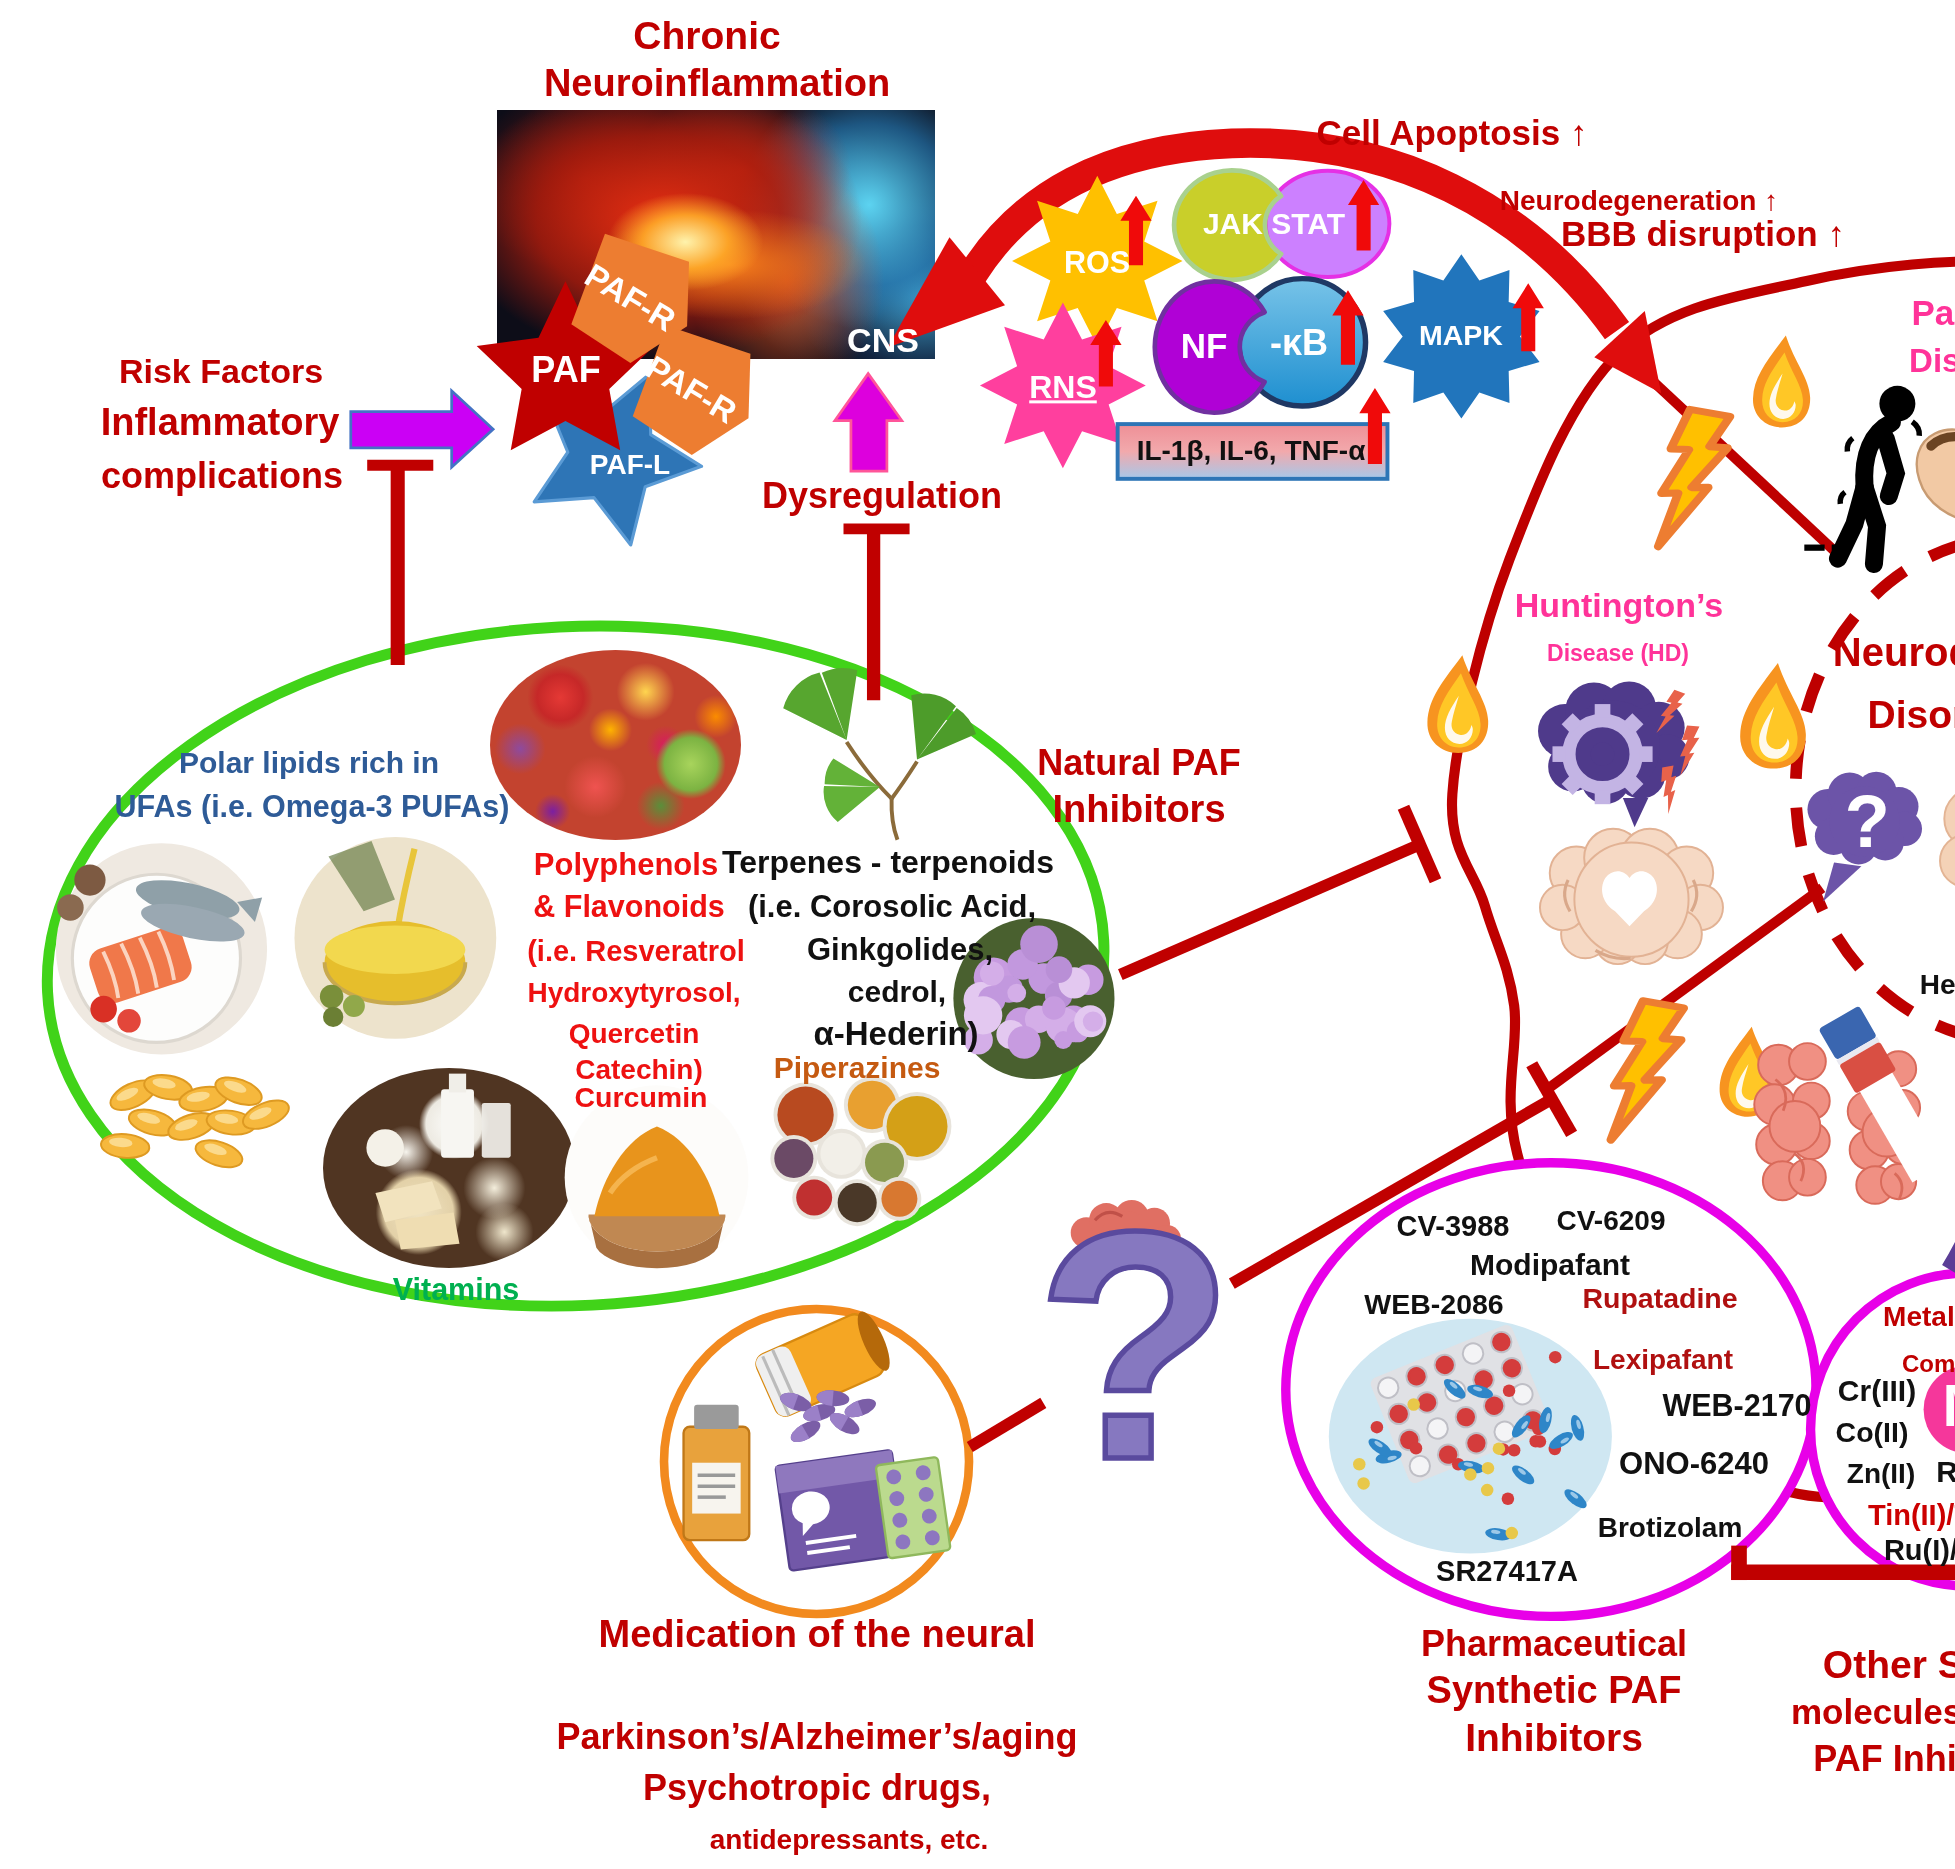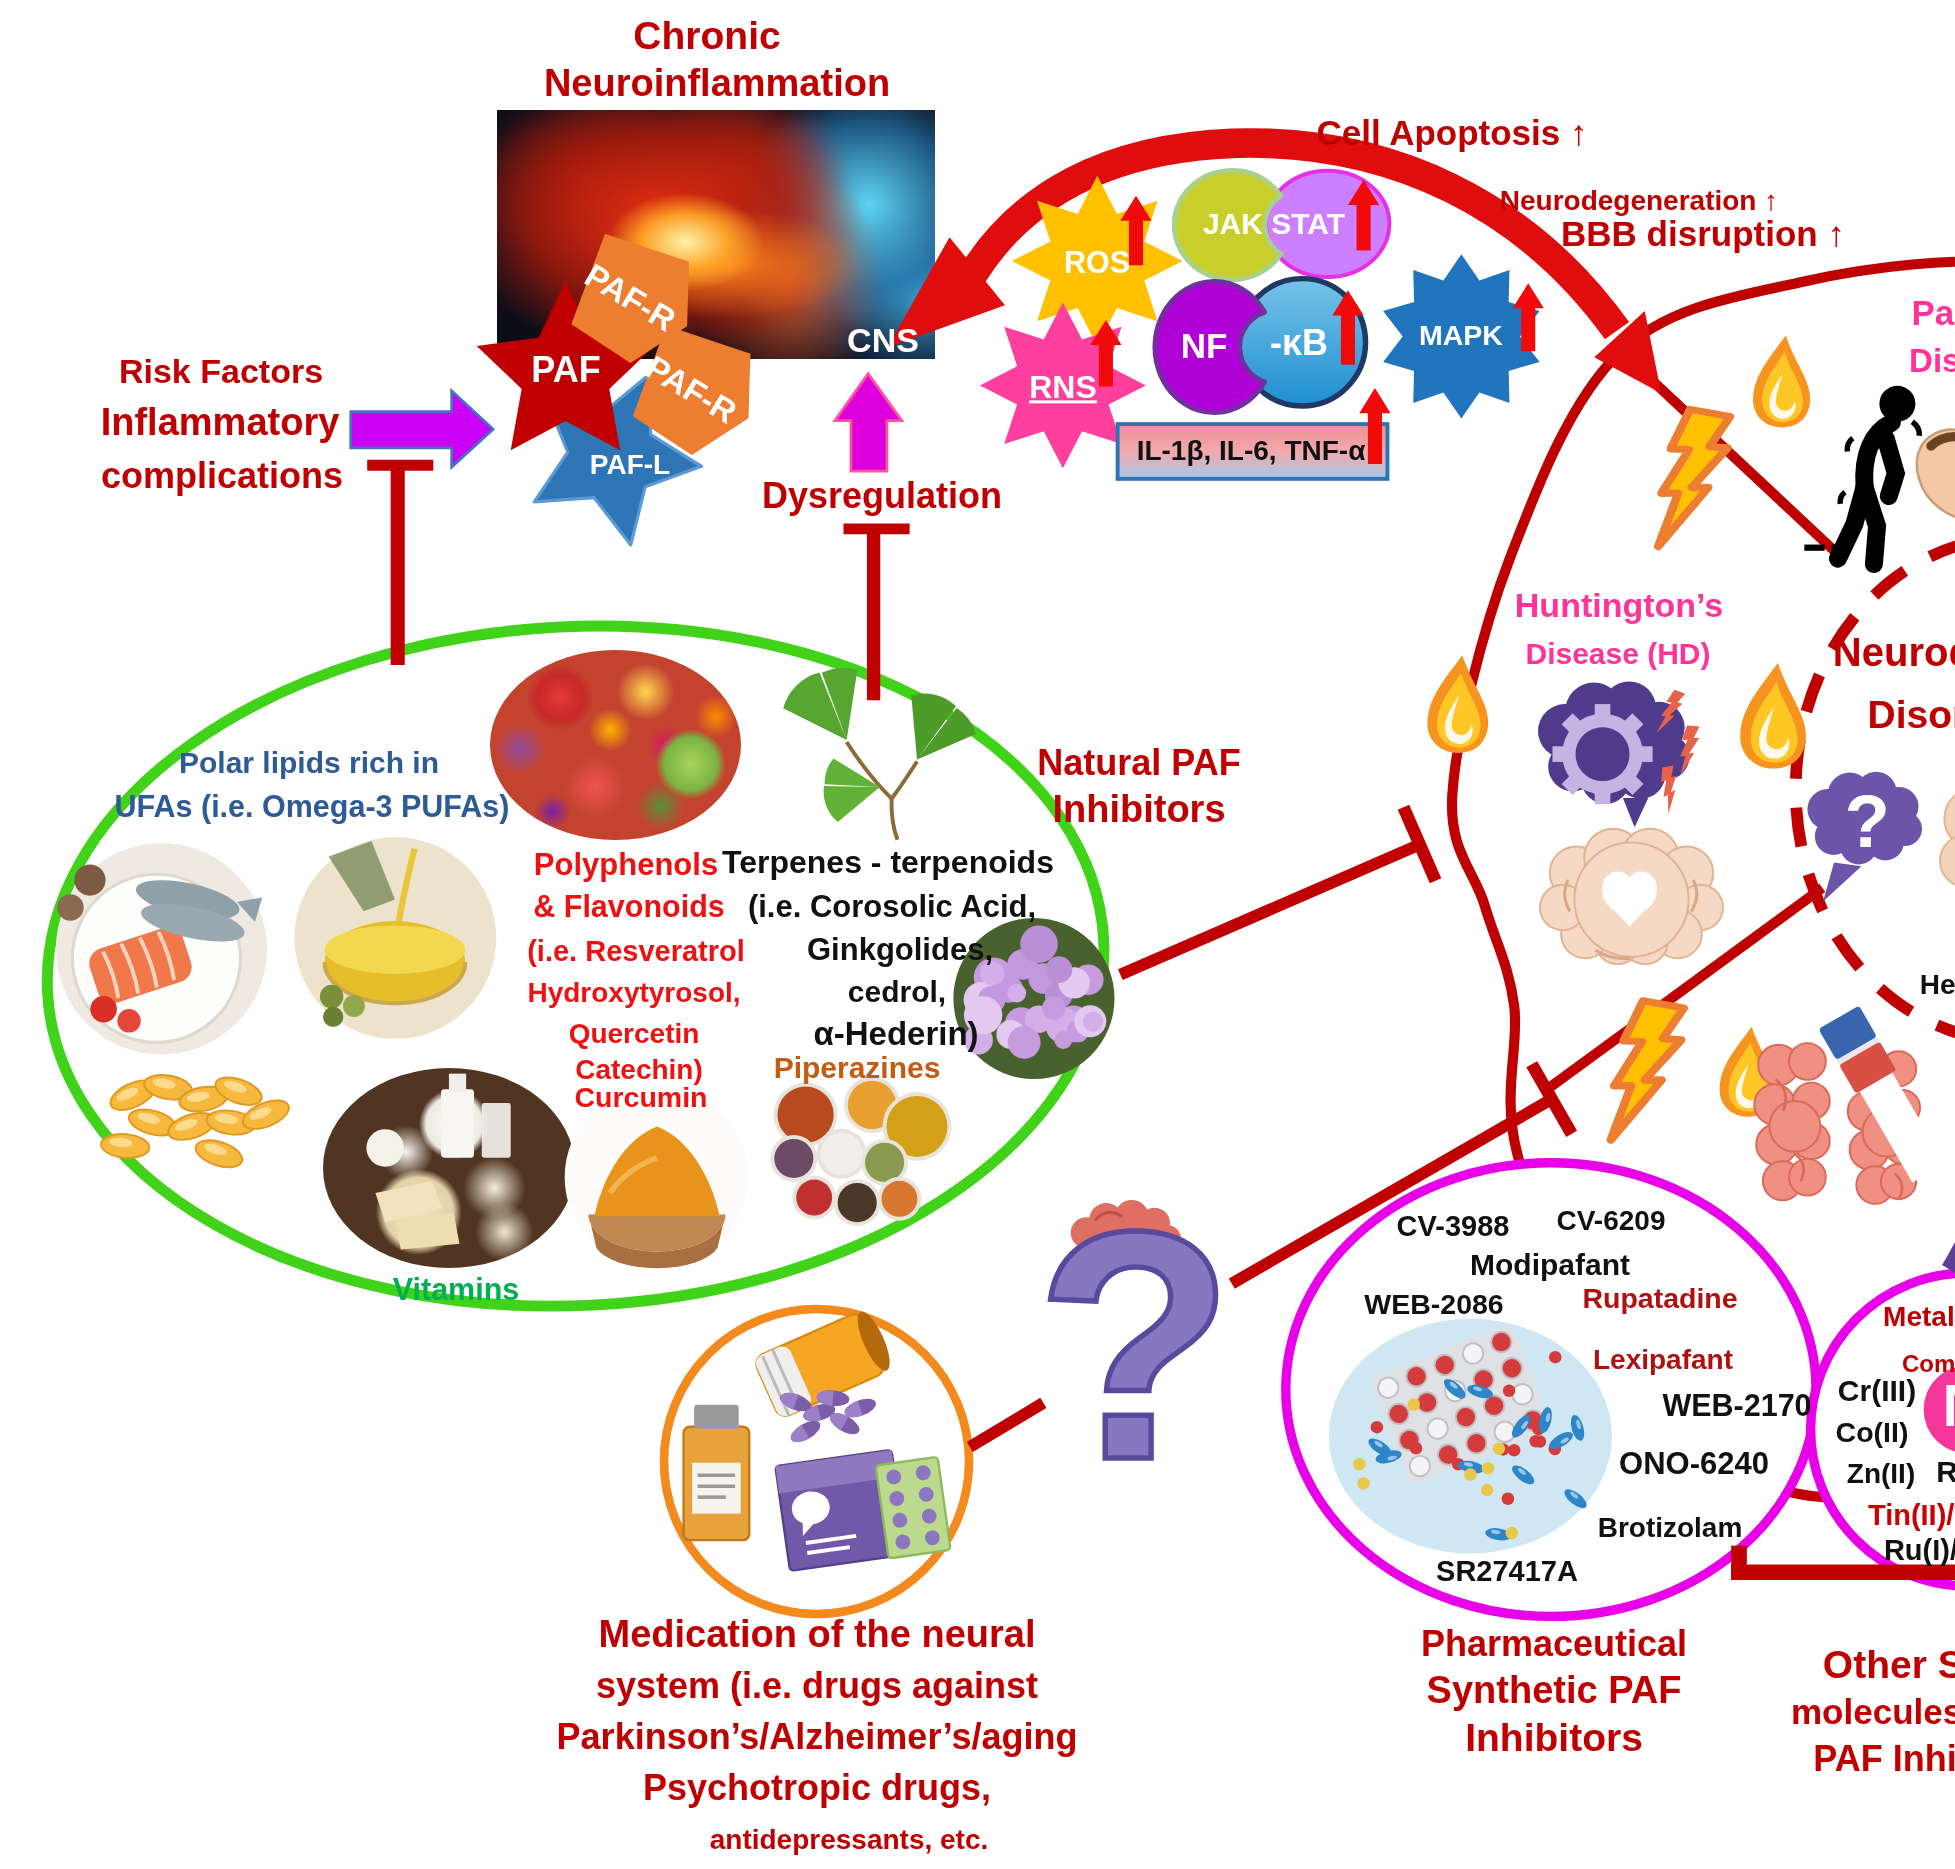--- a/index.html
+++ b/index.html
@@ -703,21 +703,21 @@
 <div class="t" style="left:1097px;top:263px;font-size:30.5px;color:#fff;transform:translate(-50%,-50%);z-index:3;">ROS</div>
 <div class="t" style="left:1063px;top:388px;font-size:32px;color:#fff;transform:translate(-50%,-50%);z-index:3;text-decoration:underline;">RNS</div>
 <div class="t" style="left:1274px;top:224px;font-size:30px;color:#fff;transform:translate(-50%,-50%);z-index:3;">JAK STAT</div>
 <div class="t" style="left:1204px;top:346px;font-size:35px;color:#fff;transform:translate(-50%,-50%);z-index:3;">NF</div>
 <div class="t" style="left:1299px;top:343px;font-size:36px;color:#fff;transform:translate(-50%,-50%);z-index:3;">-κB</div>
 <div class="t" style="left:1461px;top:336px;font-size:28.5px;color:#fff;transform:translate(-50%,-50%);z-index:3;">MAPK</div>
 <div class="t" style="left:1251px;top:451px;font-size:28px;color:#111;transform:translate(-50%,-50%);z-index:3;">IL-1β, IL-6, TNF-α</div>
 <div class="t" style="left:2010px;top:313px;font-size:35px;color:#FF3399;transform:translate(-50%,-50%);z-index:3;">Parkinson’s</div>
 <div class="t" style="left:2010px;top:361px;font-size:33px;color:#FF3399;transform:translate(-50%,-50%);z-index:3;">Disease (PD)</div>
 <div class="t" style="left:1619px;top:606px;font-size:34px;color:#FF3399;transform:translate(-50%,-50%);z-index:3;">Huntington’s</div>
-<div class="t" style="left:1618px;top:654px;font-size:30px;color:#FF3399;transform:translate(-50%,-50%);z-index:3;text-align:right;">Disease (HD)</div>
+<div class="t" style="left:1618px;top:654px;font-size:23px;color:#FF3399;transform:translate(-50%,-50%);z-index:3;text-align:right;">Disease (HD)</div>
 
 <div class="t" style="left:2014px;top:653px;font-size:40px;color:#C00000;transform:translate(-50%,-50%);z-index:3;">Neurodegenerative</div>
 <div class="t" style="left:2016px;top:715px;font-size:39px;color:#C00000;transform:translate(-50%,-50%);z-index:3;">Disorders (NDs)</div>
 <div class="t" style="left:2010px;top:985px;font-size:28px;color:#111;transform:translate(-50%,-50%);z-index:3;">Healthy Brain</div>
 <div class="t" style="left:1139px;top:763px;font-size:36px;color:#C00000;transform:translate(-50%,-50%);z-index:3;">Natural PAF</div>
 <div class="t" style="left:1139px;top:810px;font-size:38px;color:#C00000;transform:translate(-50%,-50%);z-index:3;">Inhibitors</div>
 <div class="t" style="left:309px;top:763px;font-size:30px;color:#2E5B97;transform:translate(-50%,-50%);z-index:3;">Polar lipids rich in</div>
 <div class="t" style="left:312px;top:807px;font-size:30.5px;color:#2E5B97;transform:translate(-50%,-50%);z-index:3;">UFAs (i.e. Omega-3 PUFAs)</div>
 <div class="t" style="left:626px;top:865px;font-size:31px;color:#EE1111;transform:translate(-50%,-50%);z-index:3;">Polyphenols</div>
 <div class="t" style="left:629px;top:907px;font-size:30.5px;color:#EE1111;transform:translate(-50%,-50%);z-index:3;">&amp; Flavonoids</div>
@@ -727,21 +727,20 @@
 <div class="t" style="left:639px;top:1070px;font-size:28px;color:#EE1111;transform:translate(-50%,-50%);z-index:3;">Catechin)</div>
 <div class="t" style="left:641px;top:1098px;font-size:28.5px;color:#EE1111;transform:translate(-50%,-50%);z-index:3;">Curcumin</div>
 <div class="t" style="left:888px;top:863px;font-size:32px;color:#111;transform:translate(-50%,-50%);z-index:3;">Terpenes - terpenoids</div>
 <div class="t" style="left:892px;top:907px;font-size:31px;color:#111;transform:translate(-50%,-50%);z-index:3;">(i.e. Corosolic Acid,</div>
 <div class="t" style="left:900px;top:950px;font-size:31px;color:#111;transform:translate(-50%,-50%);z-index:3;">Ginkgolides,</div>
 <div class="t" style="left:897px;top:992px;font-size:30px;color:#111;transform:translate(-50%,-50%);z-index:3;">cedrol,</div>
 <div class="t" style="left:896px;top:1034px;font-size:33px;color:#111;transform:translate(-50%,-50%);z-index:3;">α-Hederin)</div>
 <div class="t" style="left:857px;top:1068px;font-size:30px;color:#C55A11;transform:translate(-50%,-50%);z-index:3;">Piperazines</div>
 <div class="t" style="left:456px;top:1290px;font-size:30.5px;color:#00B050;transform:translate(-50%,-50%);z-index:3;">Vitamins</div>
 <div class="t" style="left:817px;top:1635px;font-size:38px;color:#C00000;transform:translate(-50%,-50%);z-index:3;">Medication of the neural</div>
-<div class="t" style="left:817px;top:1686px;font-size:36px;color:#C00000;transform:translate(-50%,-50%);z-index:3;">system (i.e. drugs against</div>
 <div class="t" style="left:817px;top:1737px;font-size:36px;color:#C00000;transform:translate(-50%,-50%);z-index:3;">Parkinson’s/Alzheimer’s/aging</div>
 <div class="t" style="left:817px;top:1788px;font-size:36px;color:#C00000;transform:translate(-50%,-50%);z-index:3;">Psychotropic drugs,</div>
 <div class="t" style="left:817px;top:1840px;font-size:28px;color:#C00000;transform:translate(-50%,-50%);z-index:3;margin-left:32px;">antidepressants, etc.</div>
 <div class="t" style="left:1554px;top:1644px;font-size:36px;color:#C00000;transform:translate(-50%,-50%);z-index:3;">Pharmaceutical</div>
 <div class="t" style="left:1554px;top:1691px;font-size:38px;color:#C00000;transform:translate(-50%,-50%);z-index:3;">Synthetic PAF</div>
 <div class="t" style="left:1554px;top:1738px;font-size:39px;color:#C00000;transform:translate(-50%,-50%);z-index:3;">Inhibitors</div>
 <div class="t" style="left:1968px;top:1665px;font-size:39px;color:#C00000;transform:translate(-50%,-50%);z-index:3;">Other Synthetic</div>
 <div class="t" style="left:1968px;top:1712px;font-size:35px;color:#C00000;transform:translate(-50%,-50%);z-index:3;">molecules that act as</div>
 <div class="t" style="left:1968px;top:1759px;font-size:36px;color:#C00000;transform:translate(-50%,-50%);z-index:3;">PAF Inhibitors too</div>
 <div class="t" style="left:1453px;top:1226px;font-size:29px;color:#111;transform:translate(-50%,-50%);z-index:3;">CV-3988</div>

